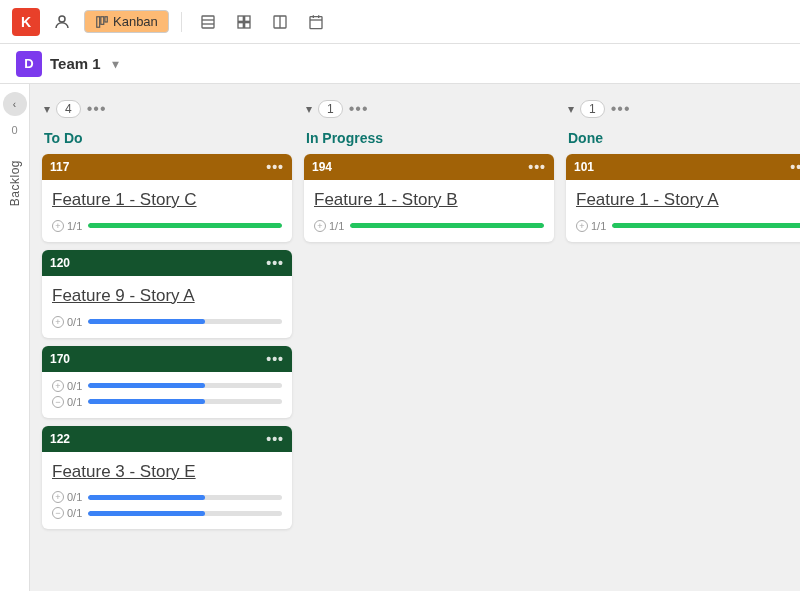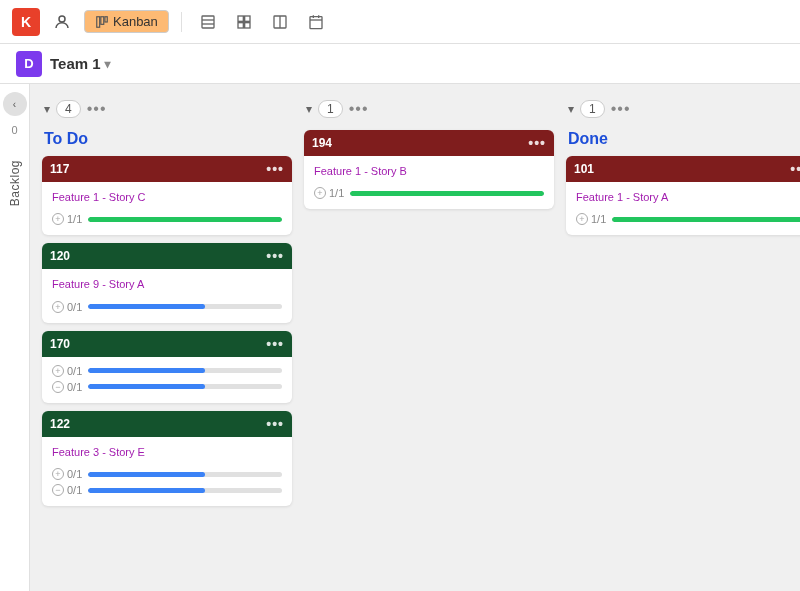--- a/index.html
+++ b/index.html
@@ -69,21 +69,21 @@
       align-items: center;
       padding: 0 16px;
       flex-shrink: 0;
     }
     .team-label {
       font-size: 15px;
       font-weight: 600;
       color: #333;
       display: flex;
       align-items: center;
-      gap: 4px;
+      gap: 12px;
       cursor: pointer;
     }
     .team-avatar {
       width: 26px;
       height: 26px;
       background: #7c3aed;
       border-radius: 4px;
       color: white;
       font-weight: bold;
       font-size: 13px;
@@ -172,23 +172,23 @@
     }
     .col-count {
       background: #fff;
       border: 1px solid #ccc;
       border-radius: 10px;
       font-size: 12px;
       color: #555;
       padding: 1px 8px;
     }
     .col-title {
-      font-size: 16px;
+      font-size: 14px;
       font-weight: 600;
-      color: #1d4ed8;
+      color: #0f766e;
       flex: 1;
     }
     .col-more {
       color: #888;
       font-size: 16px;
       cursor: pointer;
       letter-spacing: 1px;
     }
 
     
@@ -201,31 +201,32 @@
     }
     .card-header {
       display: flex;
       align-items: center;
       justify-content: space-between;
       padding: 5px 8px;
       color: white;
       font-size: 12px;
       font-weight: 600;
     }
-    .card-header.green { background: #7f1d1d; }
+    .card-header.green { background: #a16207; }
     .card-header.purple { background: #14532d; }
     .card-more { color: rgba(255,255,255,0.85); font-size: 14px; cursor: pointer; letter-spacing: 1px; }
     .card-body {
       padding: 8px 10px 6px;
     }
     .card-title {
-      font-size: 11px;
-      color: #a21caf;
+      font-size: 17px;
+      color: #404040;
       margin-bottom: 8px;
       line-height: 1.4;
+      text-decoration: underline;
     }
     .card-progress-row {
       display: flex;
       align-items: center;
       gap: 6px;
       margin-bottom: 4px;
     }
     .card-progress-label {
       font-size: 11px;
       color: #888;
@@ -455,20 +456,23 @@
 
       </div>
     </div>
       </div>
       <div class="column">
         <div class="col-header">
     <span class="col-chevron">▾</span>
     <span class="col-count">1</span>
     <span class="col-more">•••</span>
   </div>
+        <div class="col-title-row">
+          <span class="col-title">In Progress</span>
+        </div>
         <div class="card">
       <div class="card-header green">
         <span>194</span>
         <span class="card-more">•••</span>
       </div>
       <div class="card-body">
         <div class="card-title">Feature 1 - Story B</div>
 
         <div class="card-progress-row">
           <div class="card-progress-label">

